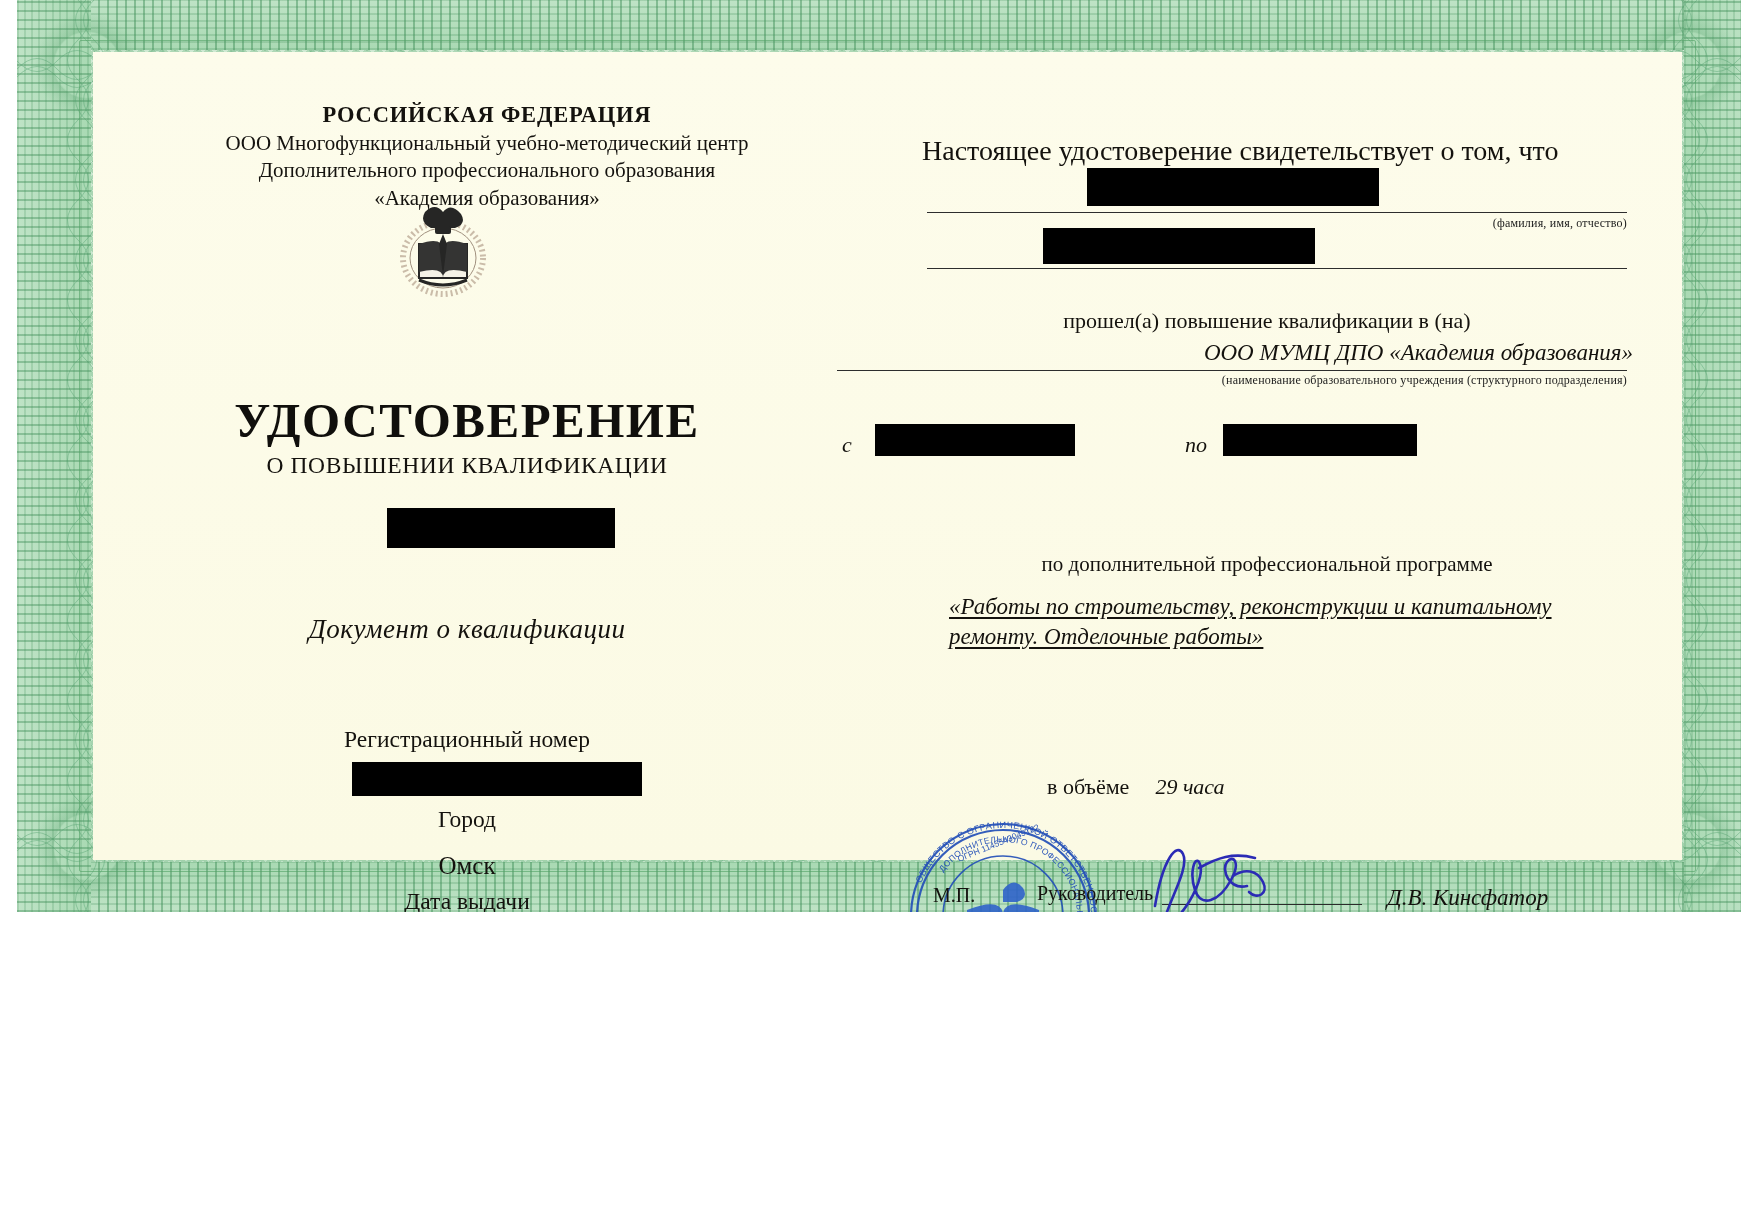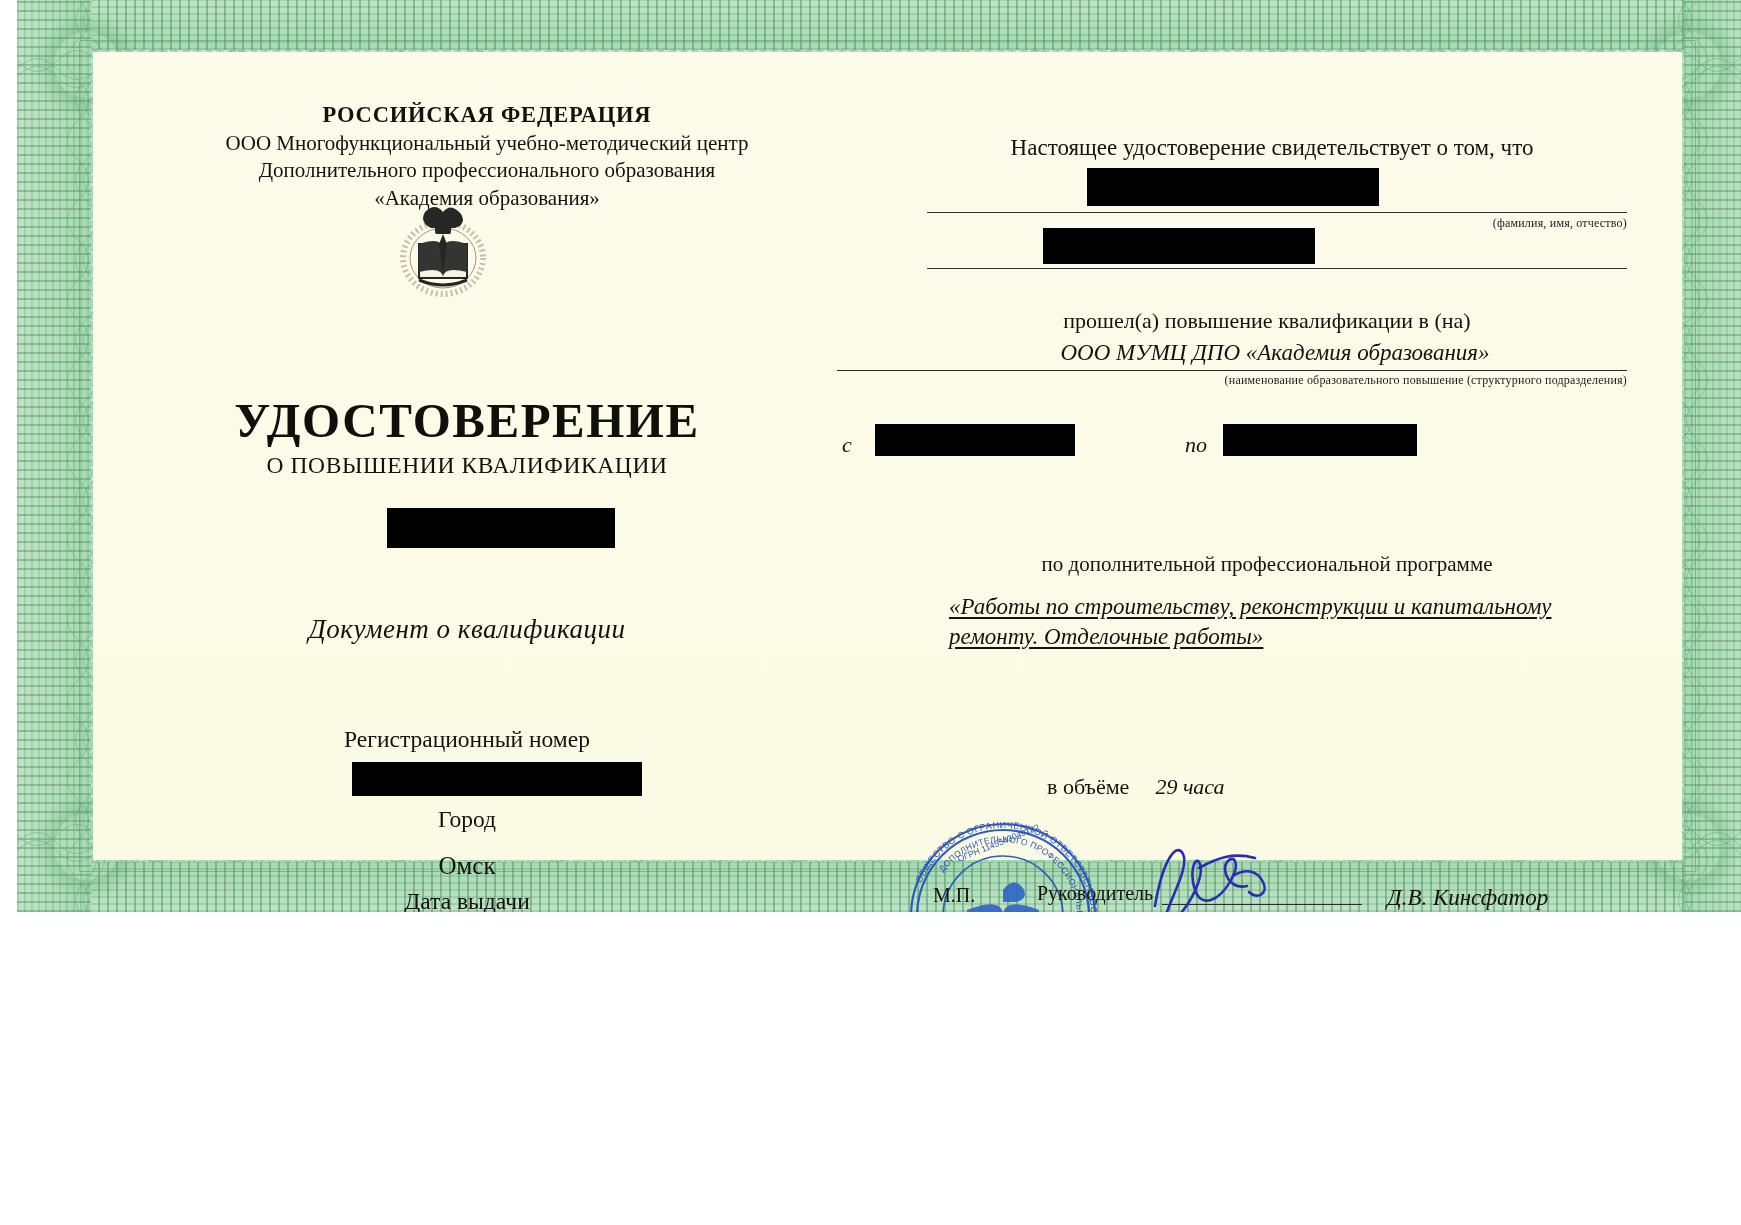--- a/index.html
+++ b/index.html
@@ -213,22 +213,22 @@
     position: absolute;
     background: #000000;
   }
 
   
   .r-intro {
     position: absolute;
     left: 25px;
     top: 135px;
     width: 700px;
-    text-align: center;
-    font-size: 23px;
+    text-align: left;
+    font-size: 28px;
     color: #14120e;
   }
   .rule {
     position: absolute;
     height: 1px;
     background: #2d2d2d;
   }
   .tiny-caption {
     position: absolute;
     text-align: right;
@@ -240,24 +240,24 @@
     position: absolute;
     left: 20px;
     top: 308px;
     width: 700px;
     text-align: center;
     font-size: 22px;
     color: #14120e;
   }
   .r-org-italic {
     position: absolute;
-    left: 28px;
+    left: 36px;
     top: 340px;
     width: 700px;
-    text-align: center;
+    text-align: right;
     font-size: 23px;
     font-style: italic;
     color: #14120e;
   }
   .from-word, .to-word {
     position: absolute;
     font-size: 22px;
     font-style: italic;
     color: #14120e;
   }
@@ -435,21 +435,21 @@
       <div class="rule" style="left:30px; top:212px; width:700px;"></div>
       <div class="tiny-caption" style="left:30px; top:216px; width:700px;">(фамилия, имя, отчество)</div>
 
       <div class="redaction" style="left:146px; top:228px; width:272px; height:36px;"></div>
       <div class="rule" style="left:30px; top:268px; width:700px;"></div>
 
       <div class="r-passed">прошел(а) повышение квалификации в (на)</div>
 
       <div class="r-org-italic">ООО МУМЦ ДПО «Академия образования»</div>
       <div class="rule" style="left:-60px; top:370px; width:790px;"></div>
-      <div class="tiny-caption" style="left:-60px; top:373px; width:790px;">(наименование образовательного повышение (структурного подразделения)</div>
+      <div class="tiny-caption" style="left:-60px; top:373px; width:790px;">(наименование образовательного учреждения (структурного подразделения)</div>
 
       <div class="from-word" style="left:-55px; top:432px;">с</div>
       <div class="redaction" style="left:-22px; top:424px; width:200px; height:32px;"></div>
       <div class="to-word" style="left:288px; top:432px;">по</div>
       <div class="redaction" style="left:326px; top:424px; width:194px; height:32px;"></div>
 
       <div class="r-program-label">по дополнительной профессиональной программе</div>
       <div class="r-program-name">«Работы по строительству, реконструкции и капитальному ремонту. Отделочные работы»</div>
 
       <div class="r-volume">

